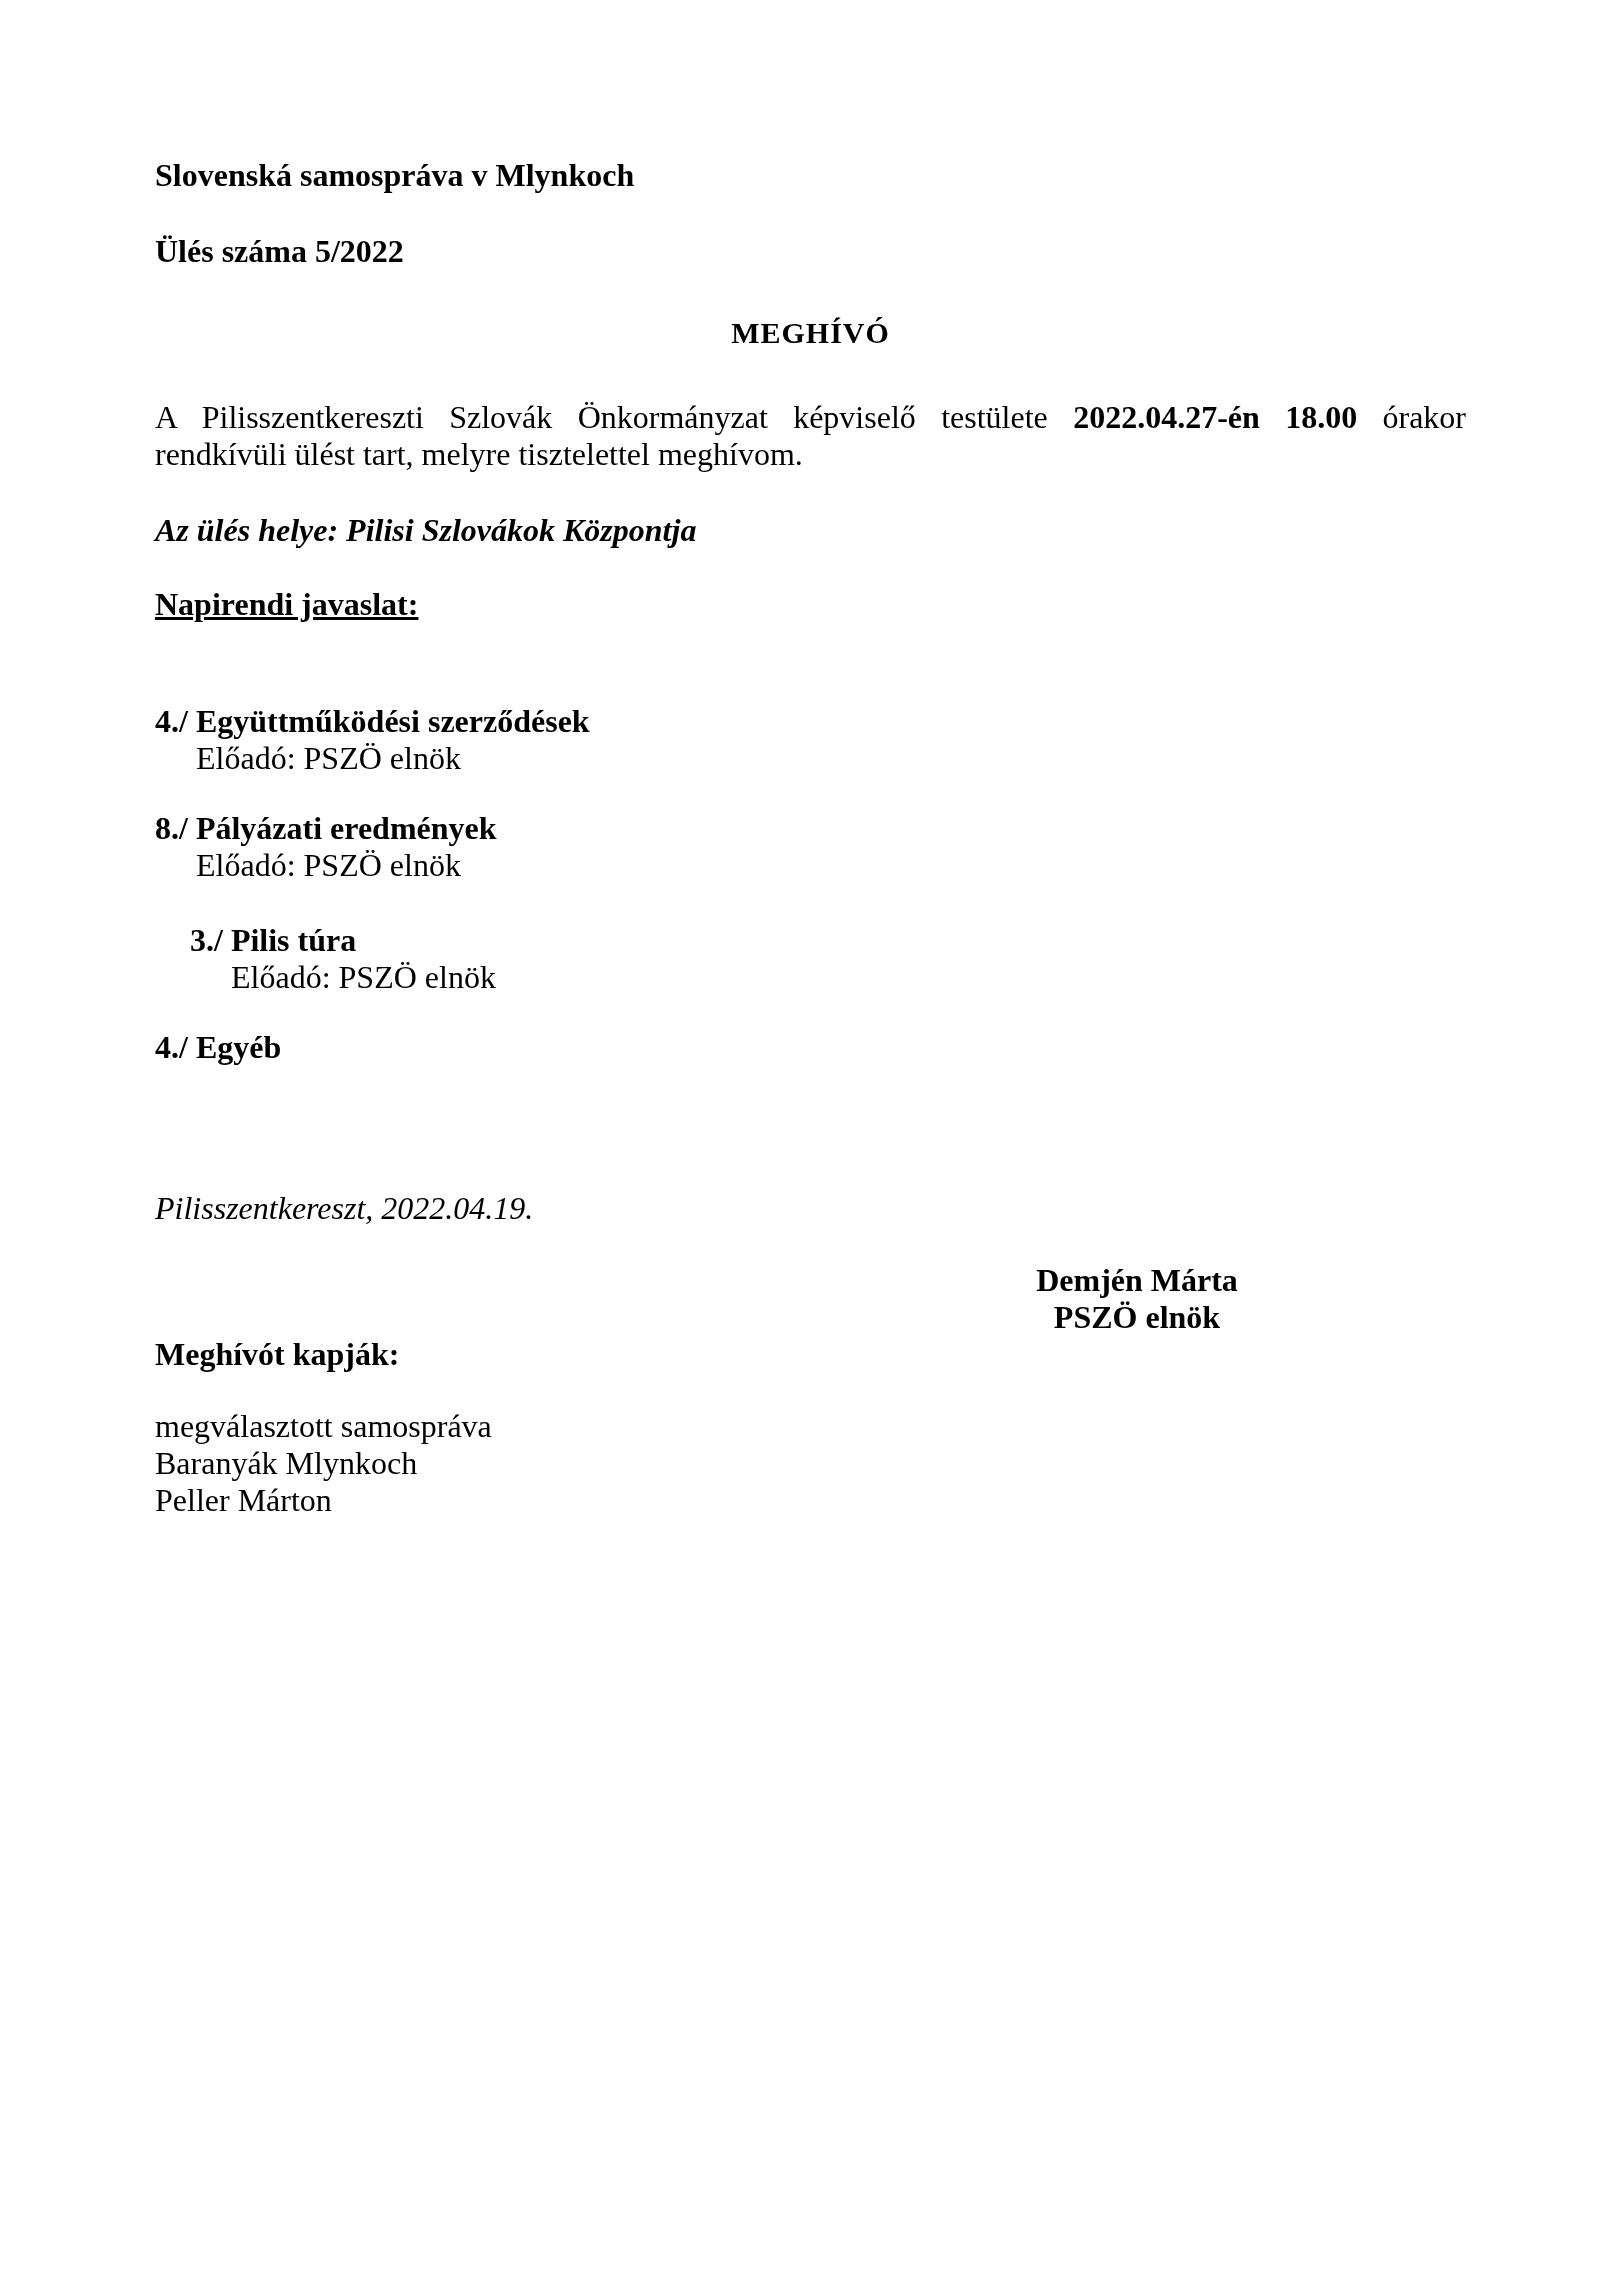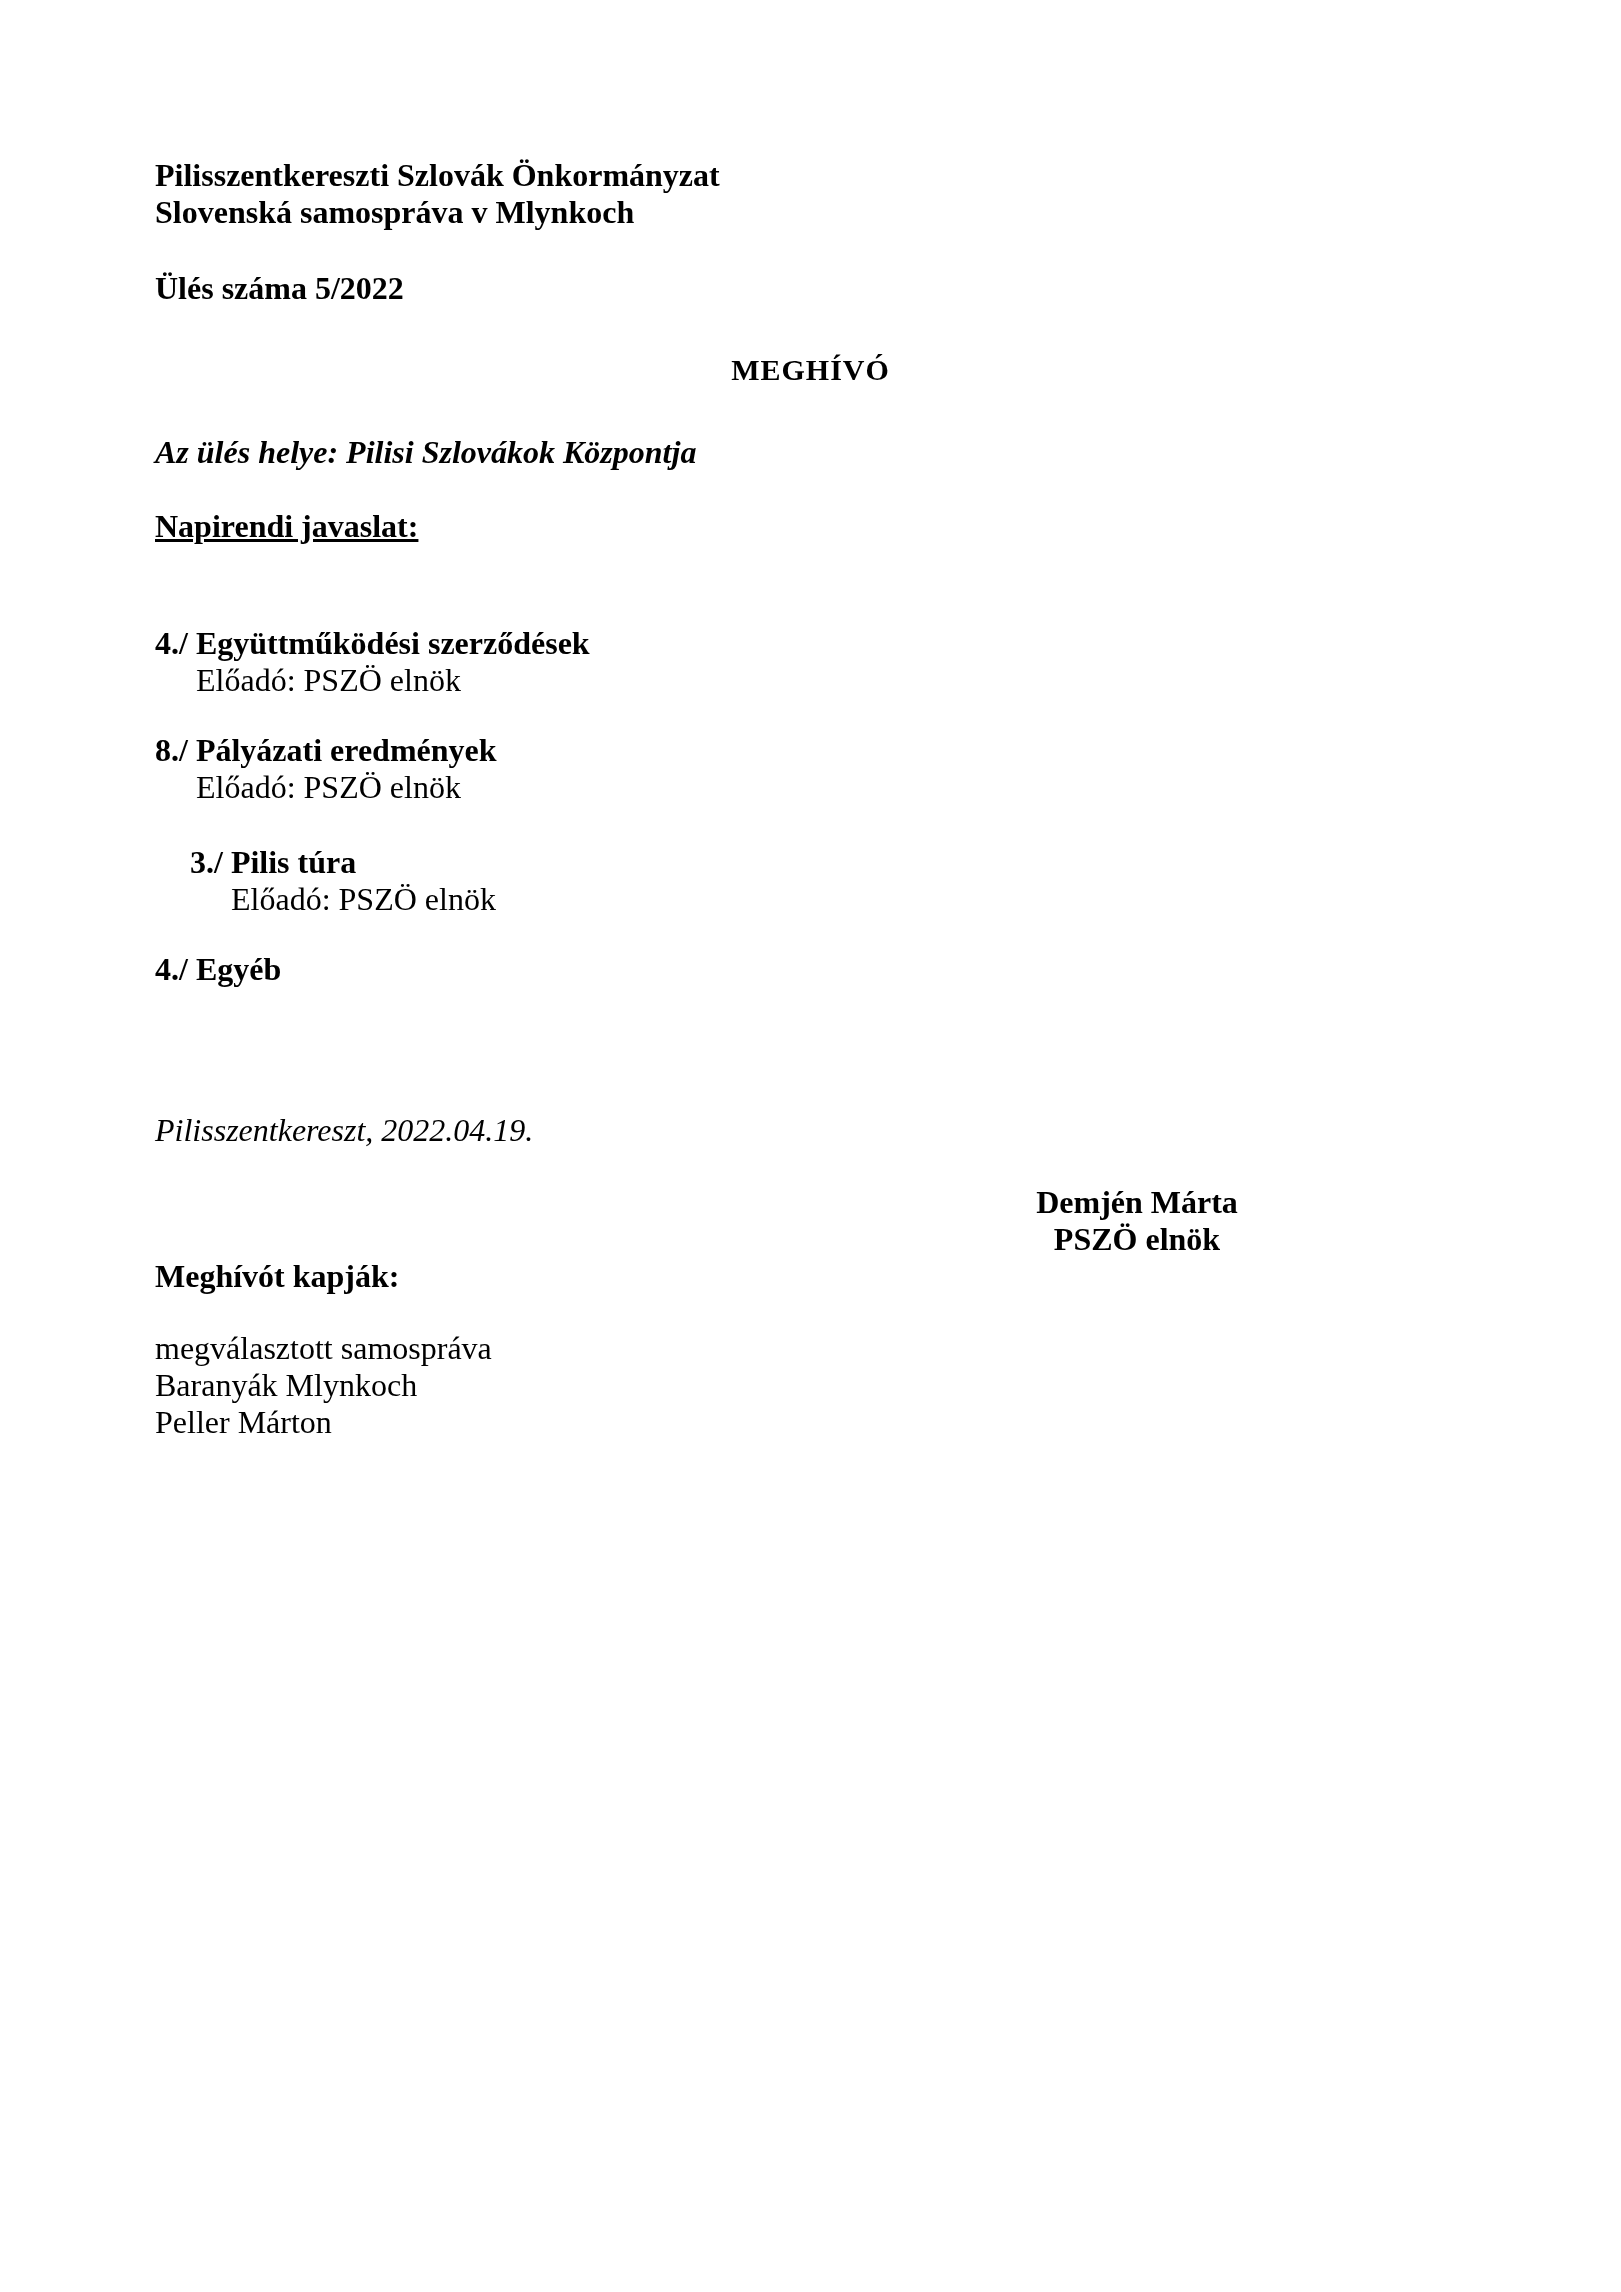--- a/index.html
+++ b/index.html
@@ -54,27 +54,27 @@
   }
   .recipients-heading { margin-top: 0px; font-weight: bold; }
   .recipients-list    { margin-top: 35px; }
 </style>
 </head>
 <body>
 
 <div class="page">
   <div class="content">
 
-    <div class="b">Pilisszentkereszti Szlovák Önkormányzat</div>
     <div class="b">Slovenská samospráva v Mlynkoch</div>
 
     <div class="b session-line">Ülés száma 5/2022</div>
 
     <div class="doc-title">MEGHÍVÓ</div>
 
+    <p class="intro-par"><span>A Pilisszentkereszti Szlovák Önkormányzat képviselő testülete </span><span class="b">2022.04.27-én 18.00</span><span> órakor rendkívüli ülést tart, melyre tisztelettel meghívom.</span></p>
 
     <div class="b i location-line">Az ülés helye: Pilisi Szlovákok Központja</div>
 
     <div class="b u agenda-heading">Napirendi javaslat:</div>
 
     <div class="agenda-item mt-82">
       <div class="b">4./ Együttműködési szerződések</div>
       <div class="presenter">Előadó: PSZÖ elnök</div>
     </div>
 

